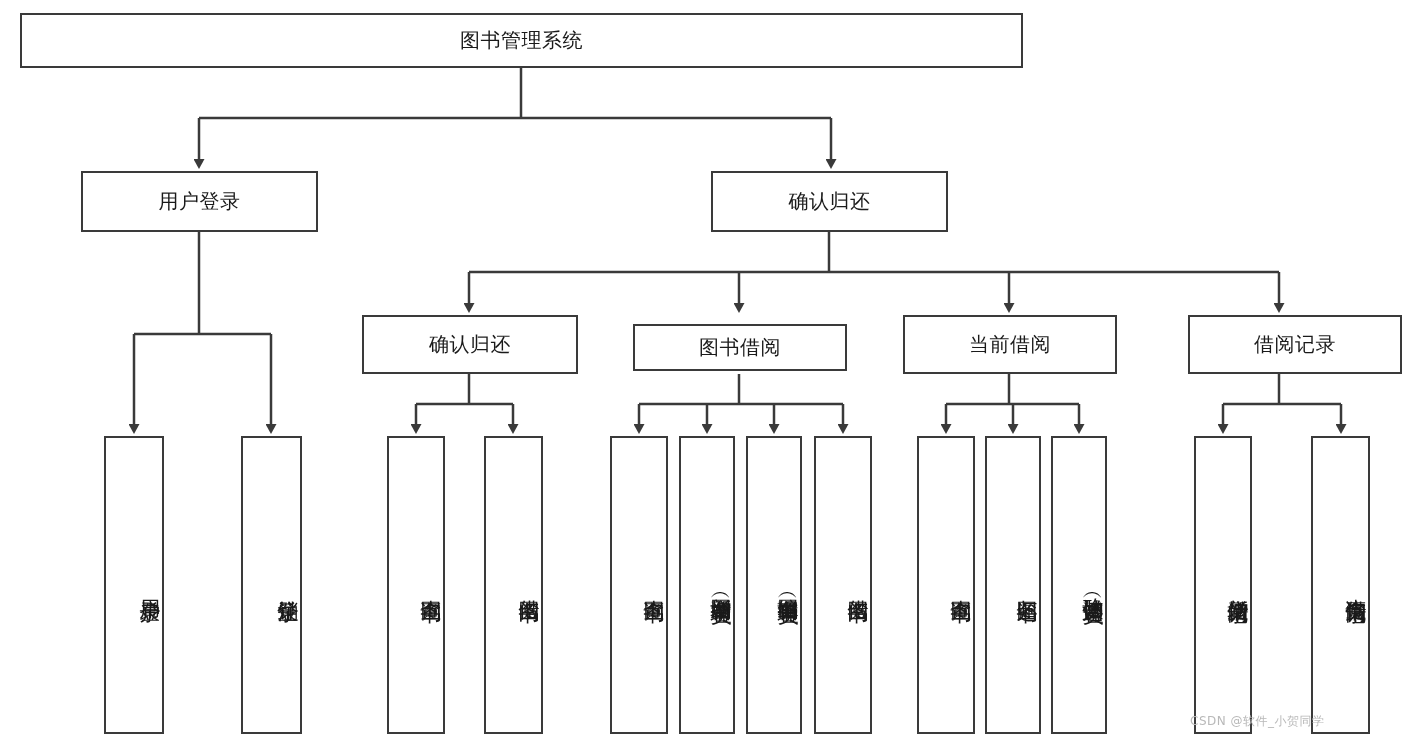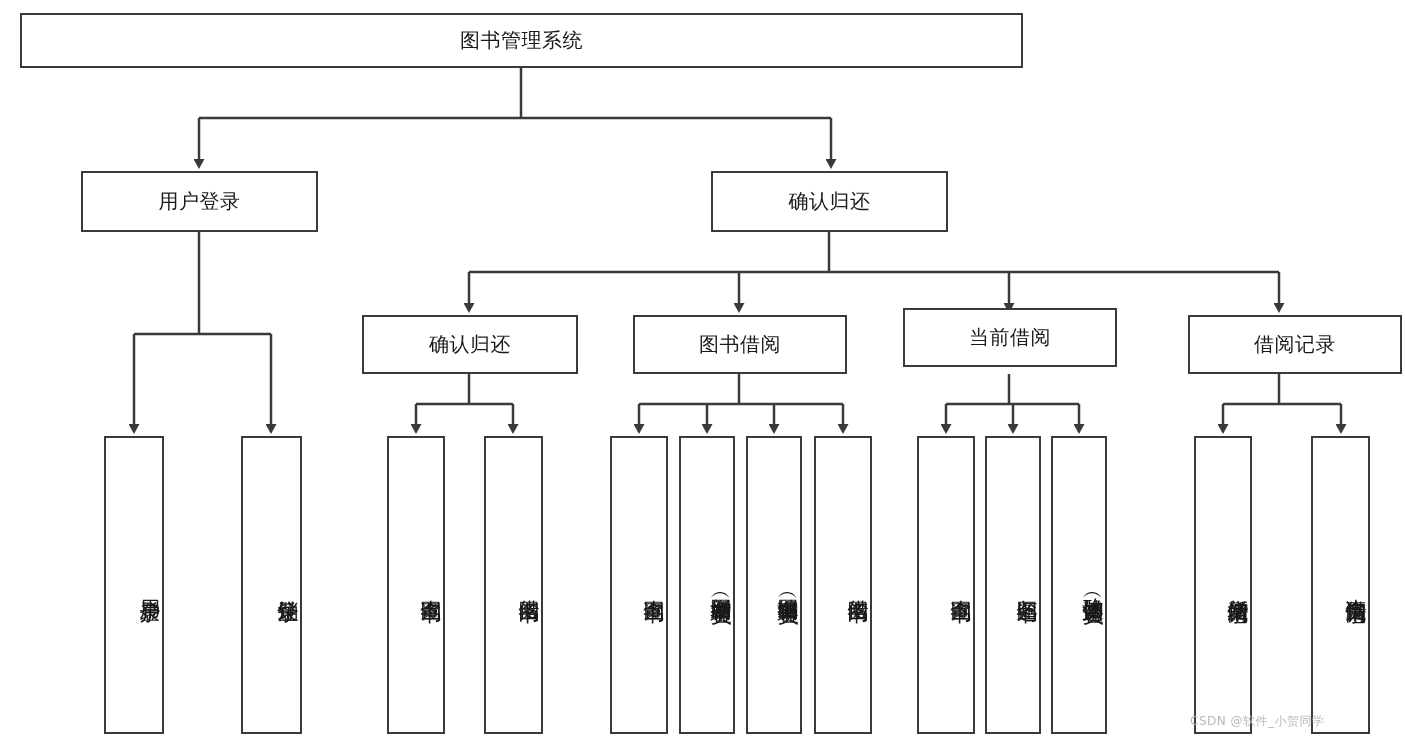--- a/index.html
+++ b/index.html
@@ -126,24 +126,24 @@
   <div class="node horiz" style="left:81px; top:171px; width:237px; height:61px;">
     <span class="label">用户登录</span>
   </div>
   <div class="node horiz" style="left:711px; top:171px; width:237px; height:61px;">
     <span class="label">确认归还</span>
   </div>
 
   <div class="node horiz" style="left:362px; top:315px; width:216px; height:59px;">
     <span class="label">确认归还</span>
   </div>
-  <div class="node horiz" style="left:633px; top:315px; width:214px; height:59px;">
+  <div class="node horiz" style="left:633px; top:324px; width:214px; height:47px;">
     <span class="label">图书借阅</span>
   </div>
-  <div class="node horiz" style="left:903px; top:308px; width:214px; height:59px;">
+  <div class="node horiz" style="left:903px; top:315px; width:214px; height:59px;">
     <span class="label">当前借阅</span>
   </div>
   <div class="node horiz" style="left:1172px; top:315px; width:214px; height:59px;margin-left:16px;">
     <span class="label">借阅记录</span>
   </div>
 
   <div class="node vert" style="left:104px; top:436px; width:60px; height:298px;">
     <span class="label">用户登录</span>
   </div>
   <div class="node vert" style="left:241px; top:436px; width:61px; height:298px;">

